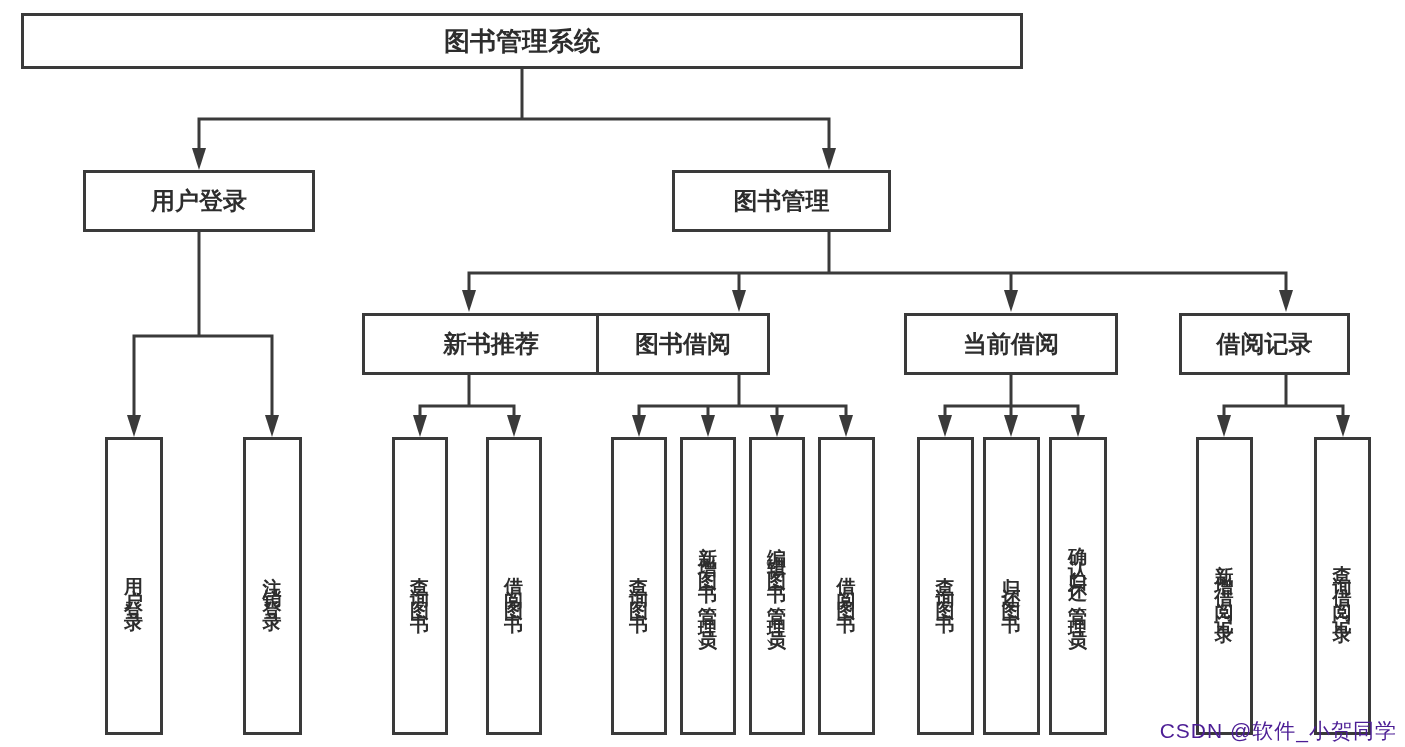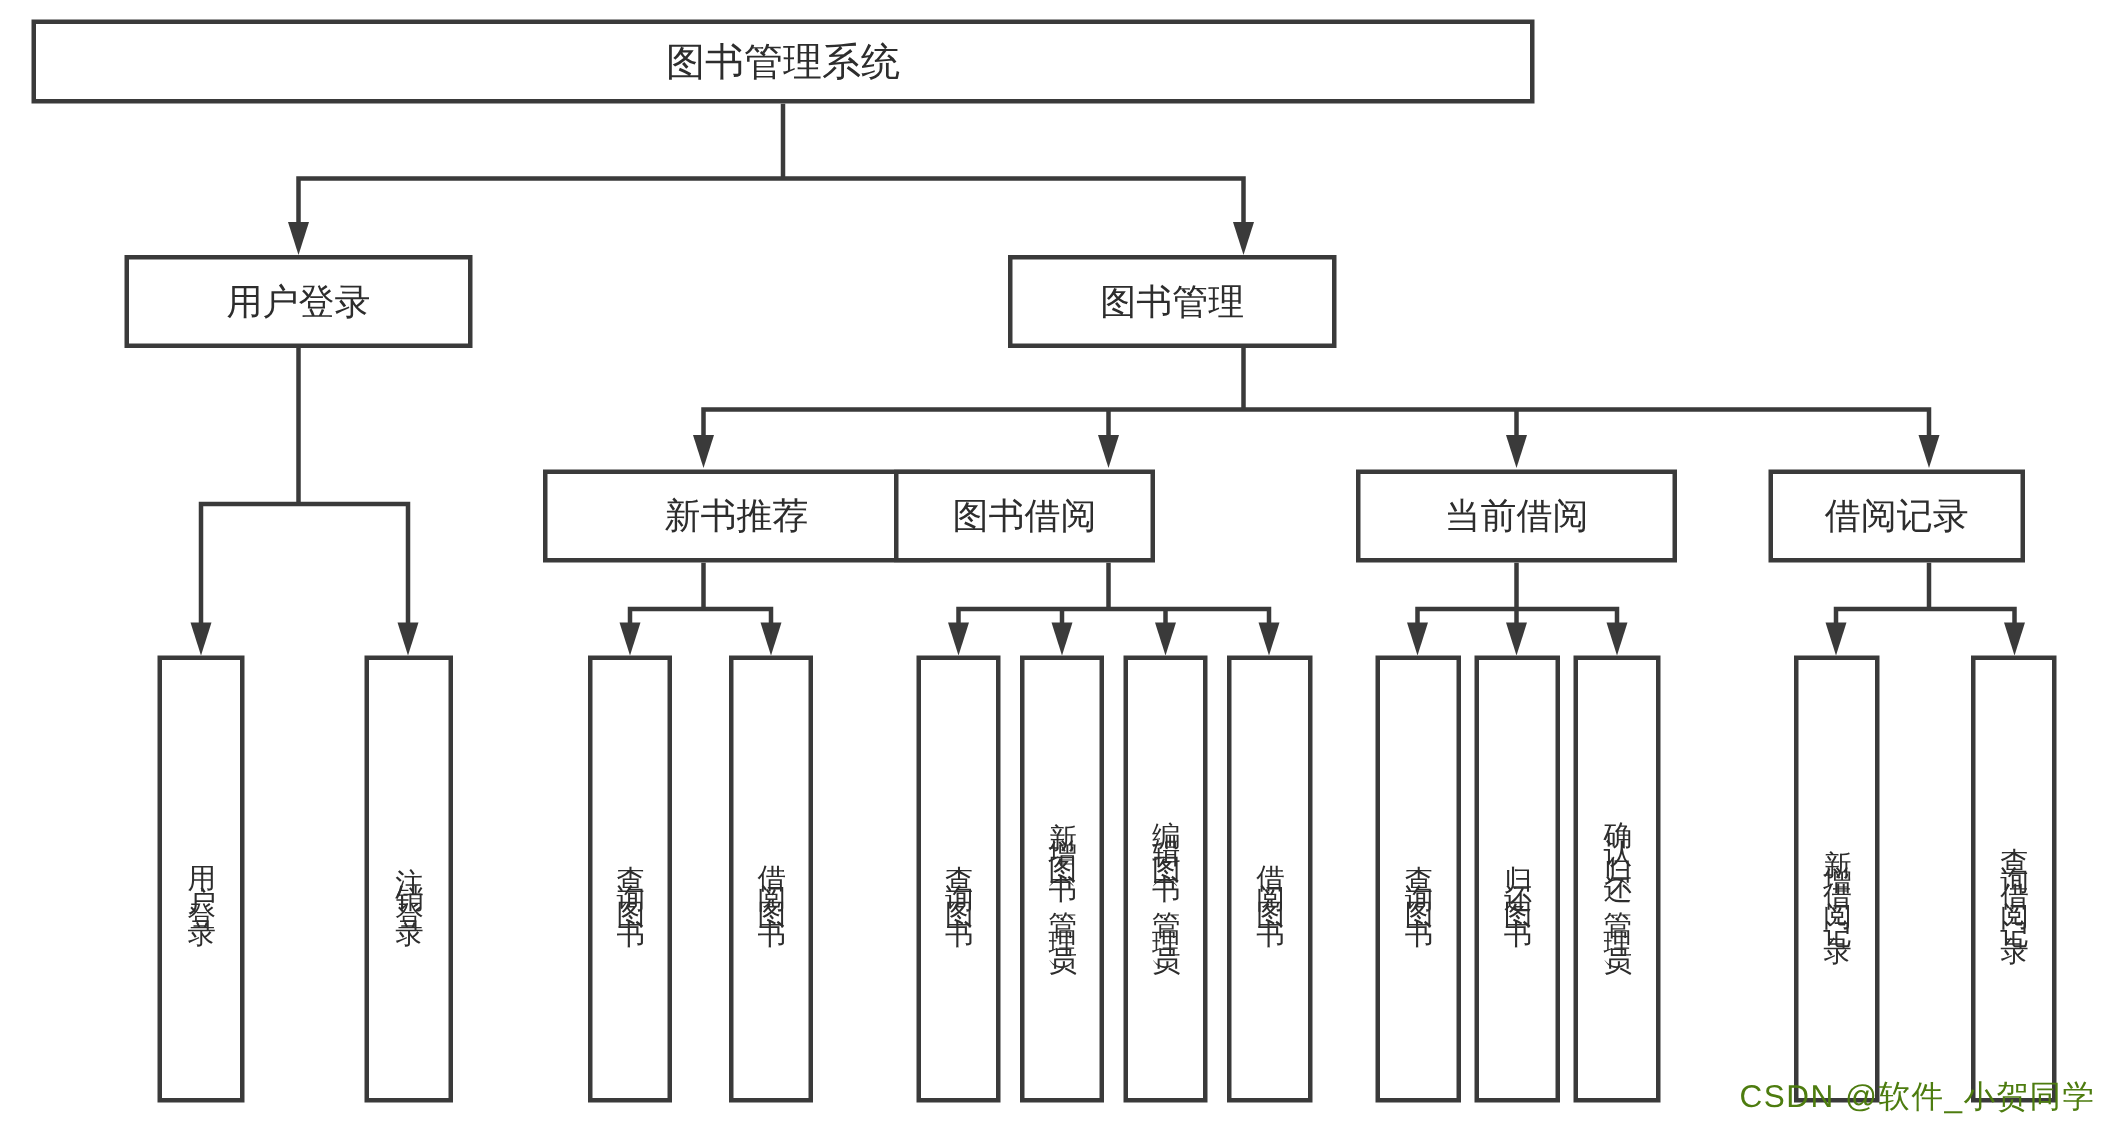--- a/index.html
+++ b/index.html
@@ -31,25 +31,25 @@
     font-size:19px;
     letter-spacing:12px;
     line-height:1.0;
     white-space:nowrap;
   }
   .watermark{
     position:absolute;
     top:717px;right:8px;
     font-family:"Liberation Sans","DejaVu Sans",sans-serif;
     font-size:21px;
-    color:#4d7c0f;
+    color:#4c1d95;
     z-index:3;
     letter-spacing:1px;
   }
-  .box{z-index:2;}
+  .box{z-index:2;font-weight:bold;}
 </style>
 </head>
 <body>
 
 <div id="stage">
 
   <svg id="wires" viewBox="0 0 1405 747" xmlns="http://www.w3.org/2000/svg">
     <g stroke="#3a3a3a" stroke-width="3" fill="none">
       <g>
         <path d="M522,69 V120"></path>

